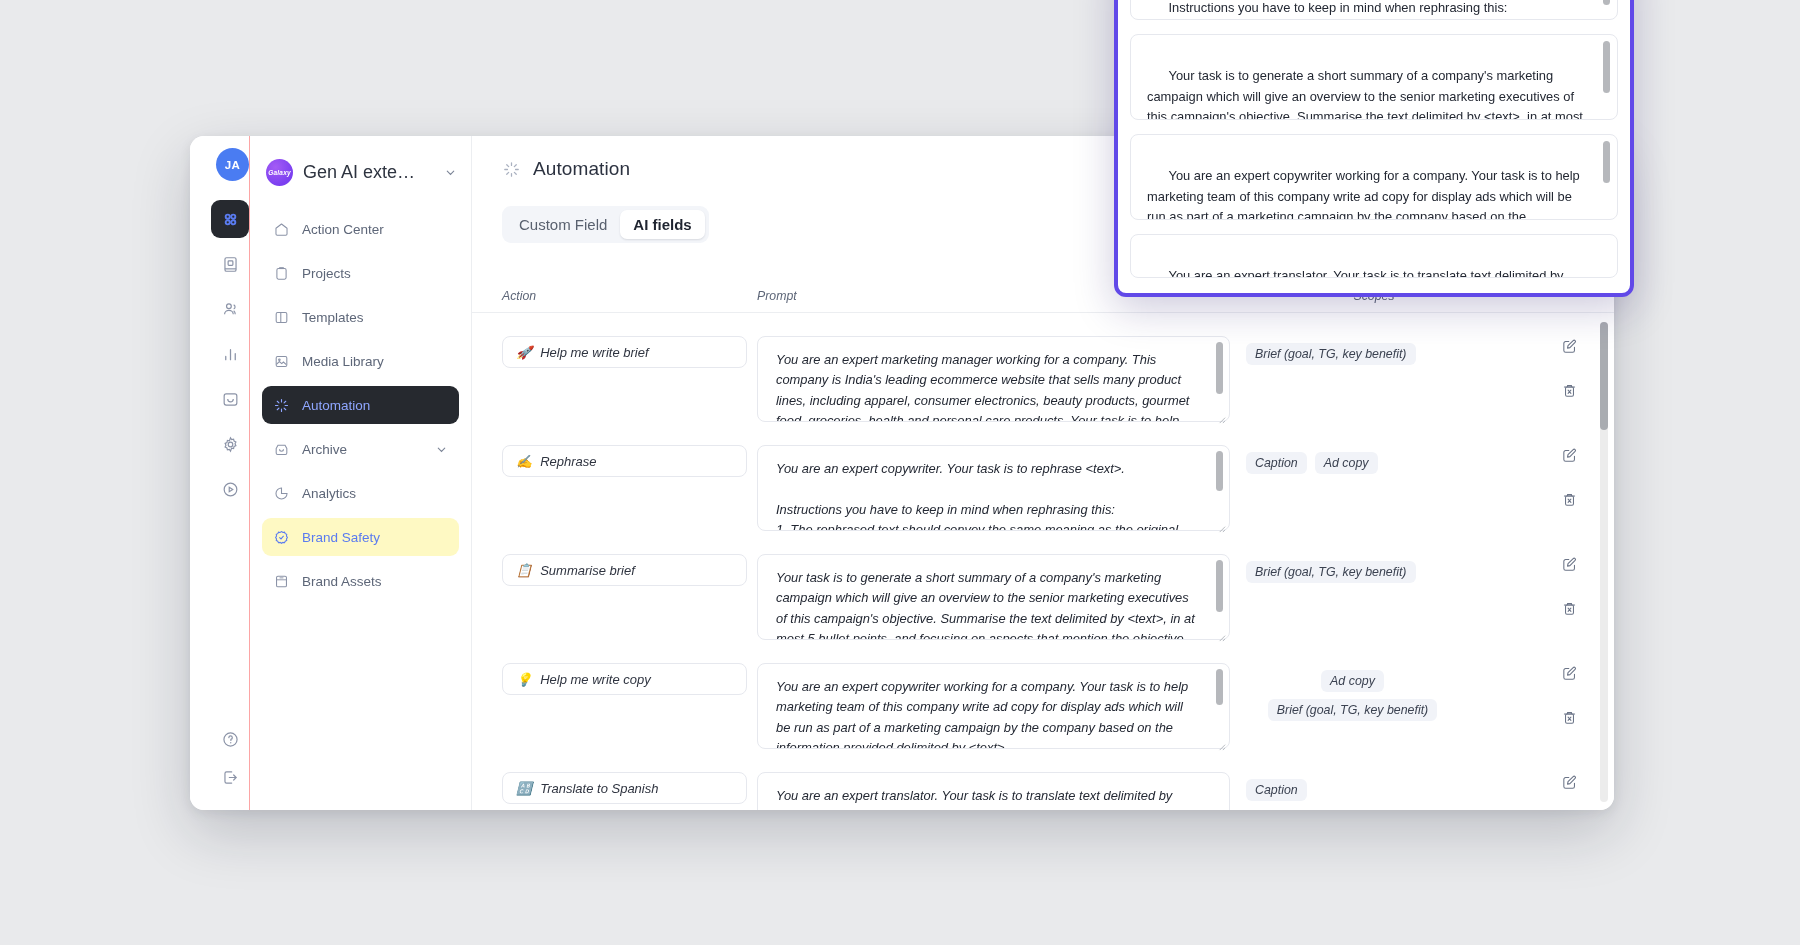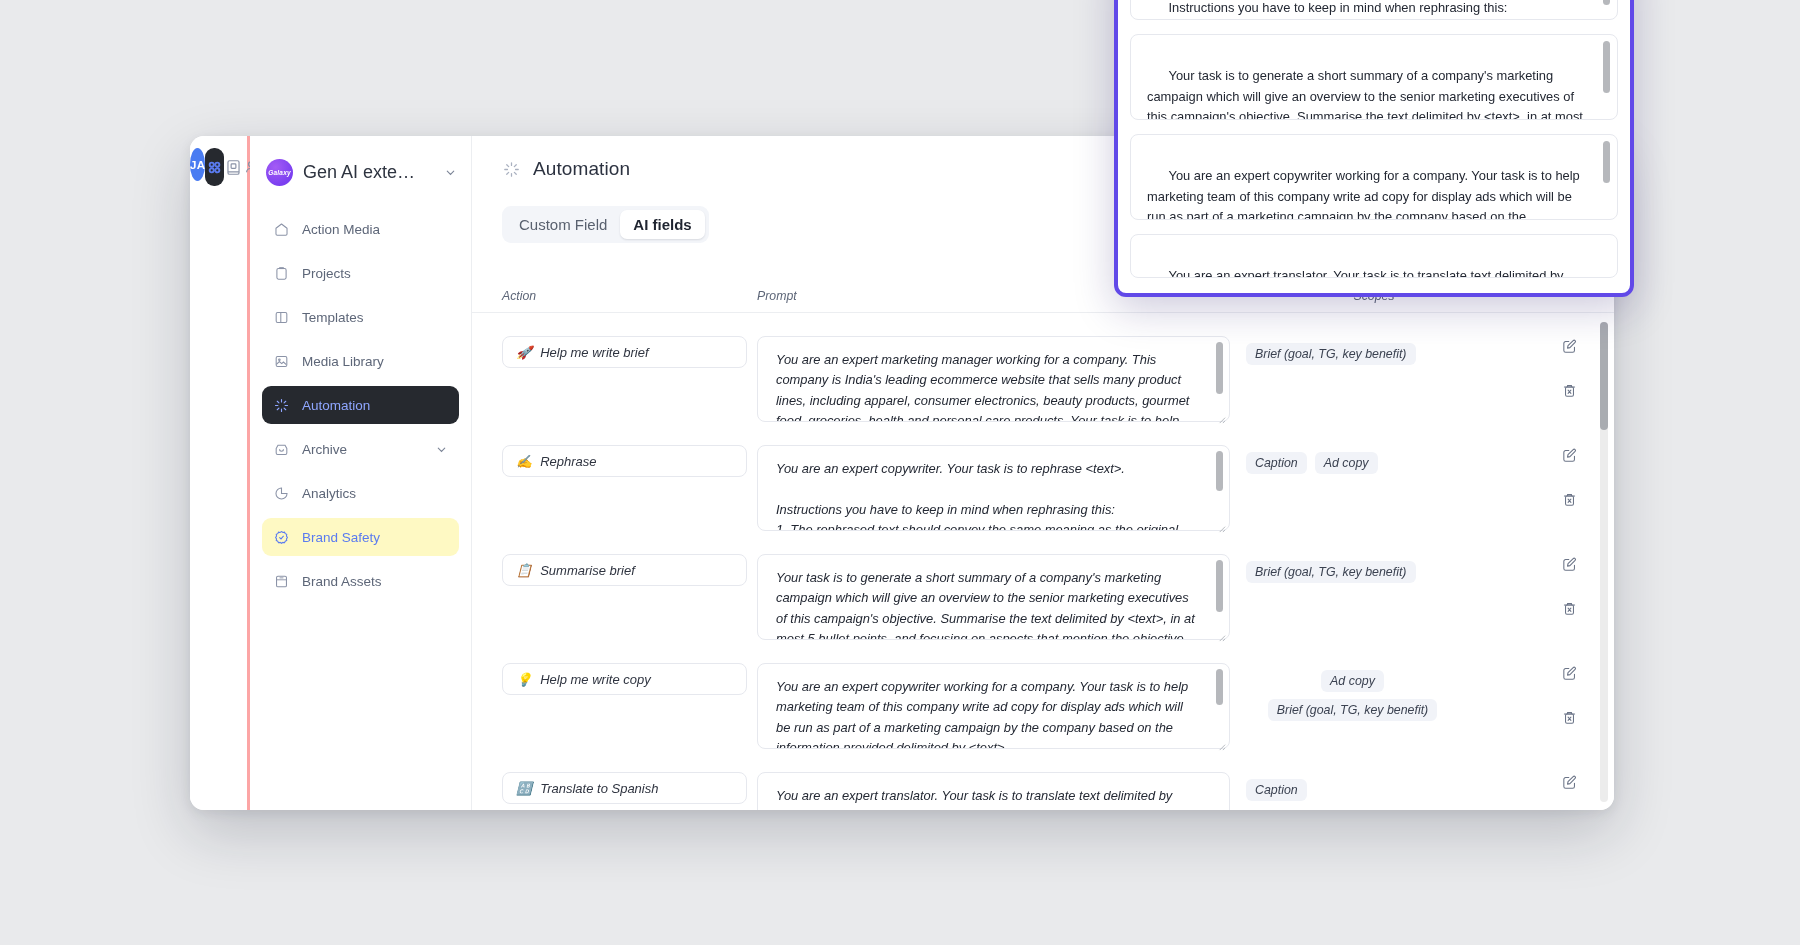--- a/index.html
+++ b/index.html
@@ -20,22 +20,22 @@
     border-radius: 14px;
     box-shadow: 0 22px 60px rgba(22,26,44,0.20), 0 3px 12px rgba(22,26,44,0.08);
     overflow: hidden;
     display: flex;
   }
 
   
   .icon-rail {
     width: 60px; flex: 0 0 60px;
     background: #ffffff;
-    border-right: 3px solid #fca5a5;
-    display: flex; flex-direction: row; align-items: flex-start;
+    border-right: 1px solid #fca5a5;
+    display: flex; flex-direction: column; align-items: flex-end;
     padding-top: 12px;
   }
   .avatar {
     width: 33px; height: 33px; border-radius: 50%;
     background: #4a7cf2; color: #fff;
     display: flex; align-items: center; justify-content: center;
     font-size: 11.5px; font-weight: 600; letter-spacing: .3px;
     margin-bottom: 19px;
   }
   .rail-btn {
@@ -282,21 +282,21 @@
       </div>
 
       <div class="nav-list">
 
         <div class="nav-item">
           <span class="ico">
             <svg width="17" height="17" viewBox="0 0 24 24" fill="none" stroke="currentColor" stroke-width="1.5" stroke-linejoin="round">
                 <path d="M4.2 10.2L12 4.3l7.8 5.9v8a1.8 1.8 0 0 1-1.8 1.8H6a1.8 1.8 0 0 1-1.8-1.8z"></path>
               </svg>
           </span>
-          <span>Action Media</span>
+          <span>Action Center</span>
         </div>
 
         <div class="nav-item">
           <span class="ico">
             <svg width="17" height="17" viewBox="0 0 24 24" fill="none" stroke="currentColor" stroke-width="1.5">
                 <rect x="5.5" y="5" width="13" height="15" rx="2.2"></rect>
                 <path d="M9.5 5V3.8h5V5z"></path>
               </svg>
           </span>
           <span>Projects</span>

